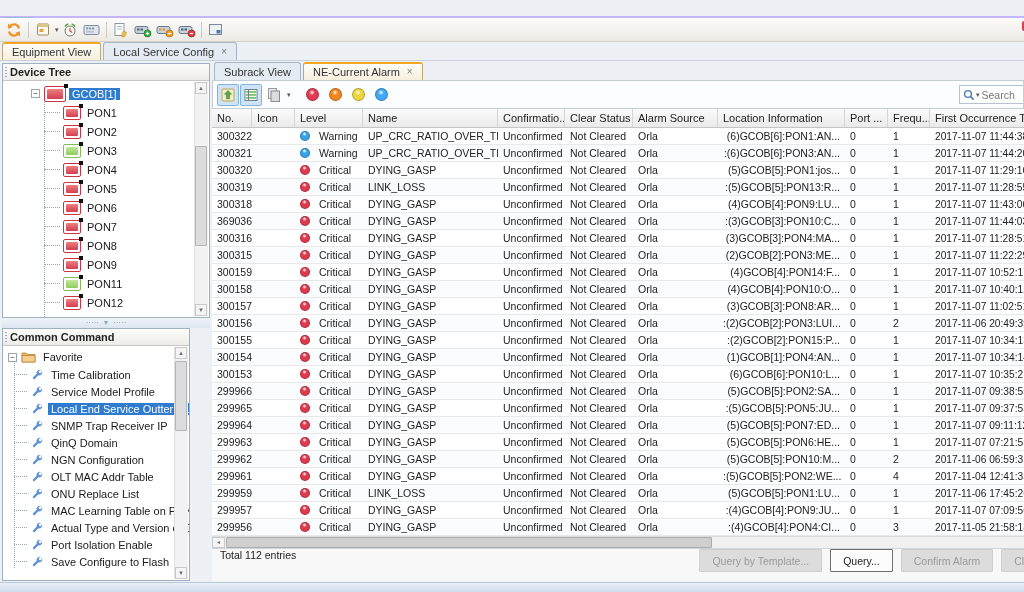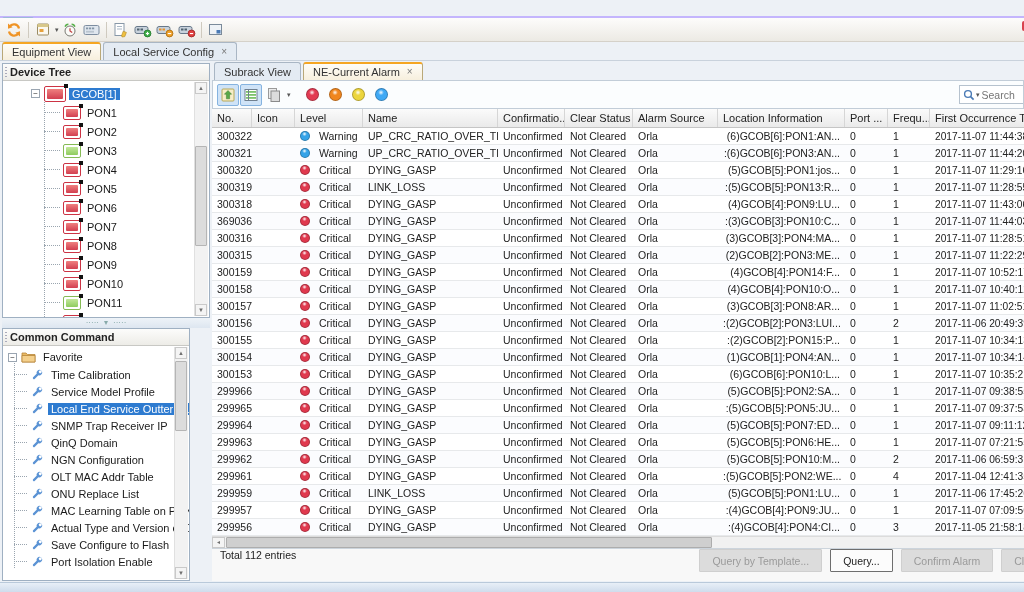--- a/index.html
+++ b/index.html
@@ -281,24 +281,20 @@
         <div class="trow child">
           <span class="dev red"></span>
           <span class="tlabel">PON8</span>
         </div>
 
         <div class="trow child">
           <span class="dev red"></span>
           <span class="tlabel">PON9</span>
         </div>
 
-        <div class="trow child">
-          <span class="dev red"></span>
-          <span class="tlabel">PON10</span>
-        </div>
 
         <div class="trow child">
           <span class="dev green"></span>
           <span class="tlabel">PON11</span>
         </div>
 
         <div class="trow child">
           <span class="dev red"></span>
           <span class="tlabel">PON12</span>
         </div>
@@ -439,38 +435,38 @@
               <circle cx="7" cy="3.6" r="2.7"></circle>
               <circle cx="7" cy="2.4" r="1.5" fill="#fff"></circle>
               <rect x="5.9" y="4.4" width="2.2" height="8" rx="1"></rect>
             </g>
           </svg>
           <span class="cmd-label">Actual Type and Version of ONU</span>
         </div>
 
         <div class="trow child">
           <svg class="wrench" viewBox="0 0 14 14">
+            <g class="wg" transform="rotate(45 7 7)" fill="#5b93d4">
+              <circle cx="7" cy="3.6" r="2.7"></circle>
+              <circle cx="7" cy="2.4" r="1.5" fill="#fff"></circle>
+              <rect x="5.9" y="4.4" width="2.2" height="8" rx="1"></rect>
+            </g>
+          </svg>
+          <span class="cmd-label">Port Isolation Enable</span>
+        </div>
+
+        <div class="trow child">
+          <svg class="wrench" viewBox="0 0 14 14">
             <g class="wg" transform="rotate(45 7 7)" fill="#d97a28">
               <circle cx="7" cy="3.6" r="2.7"></circle>
               <circle cx="7" cy="2.4" r="1.5" fill="#fff"></circle>
               <rect x="5.9" y="4.4" width="2.2" height="8" rx="1"></rect>
             </g>
           </svg>
           <span class="cmd-label">Save Configure to Flash</span>
-        </div>
-
-        <div class="trow child">
-          <svg class="wrench" viewBox="0 0 14 14">
-            <g class="wg" transform="rotate(45 7 7)" fill="#5b93d4">
-              <circle cx="7" cy="3.6" r="2.7"></circle>
-              <circle cx="7" cy="2.4" r="1.5" fill="#fff"></circle>
-              <rect x="5.9" y="4.4" width="2.2" height="8" rx="1"></rect>
-            </g>
-          </svg>
-          <span class="cmd-label">Port Isolation Enable</span>
         </div>
       </div>
     <div class="vsb">
       <div class="sbtn up">▲</div>
       <div class="sthumb" style="top:14px;height:70px;"></div>
       <div class="sbtn down">▼</div>
     </div>
   </div>
 </div>
 

